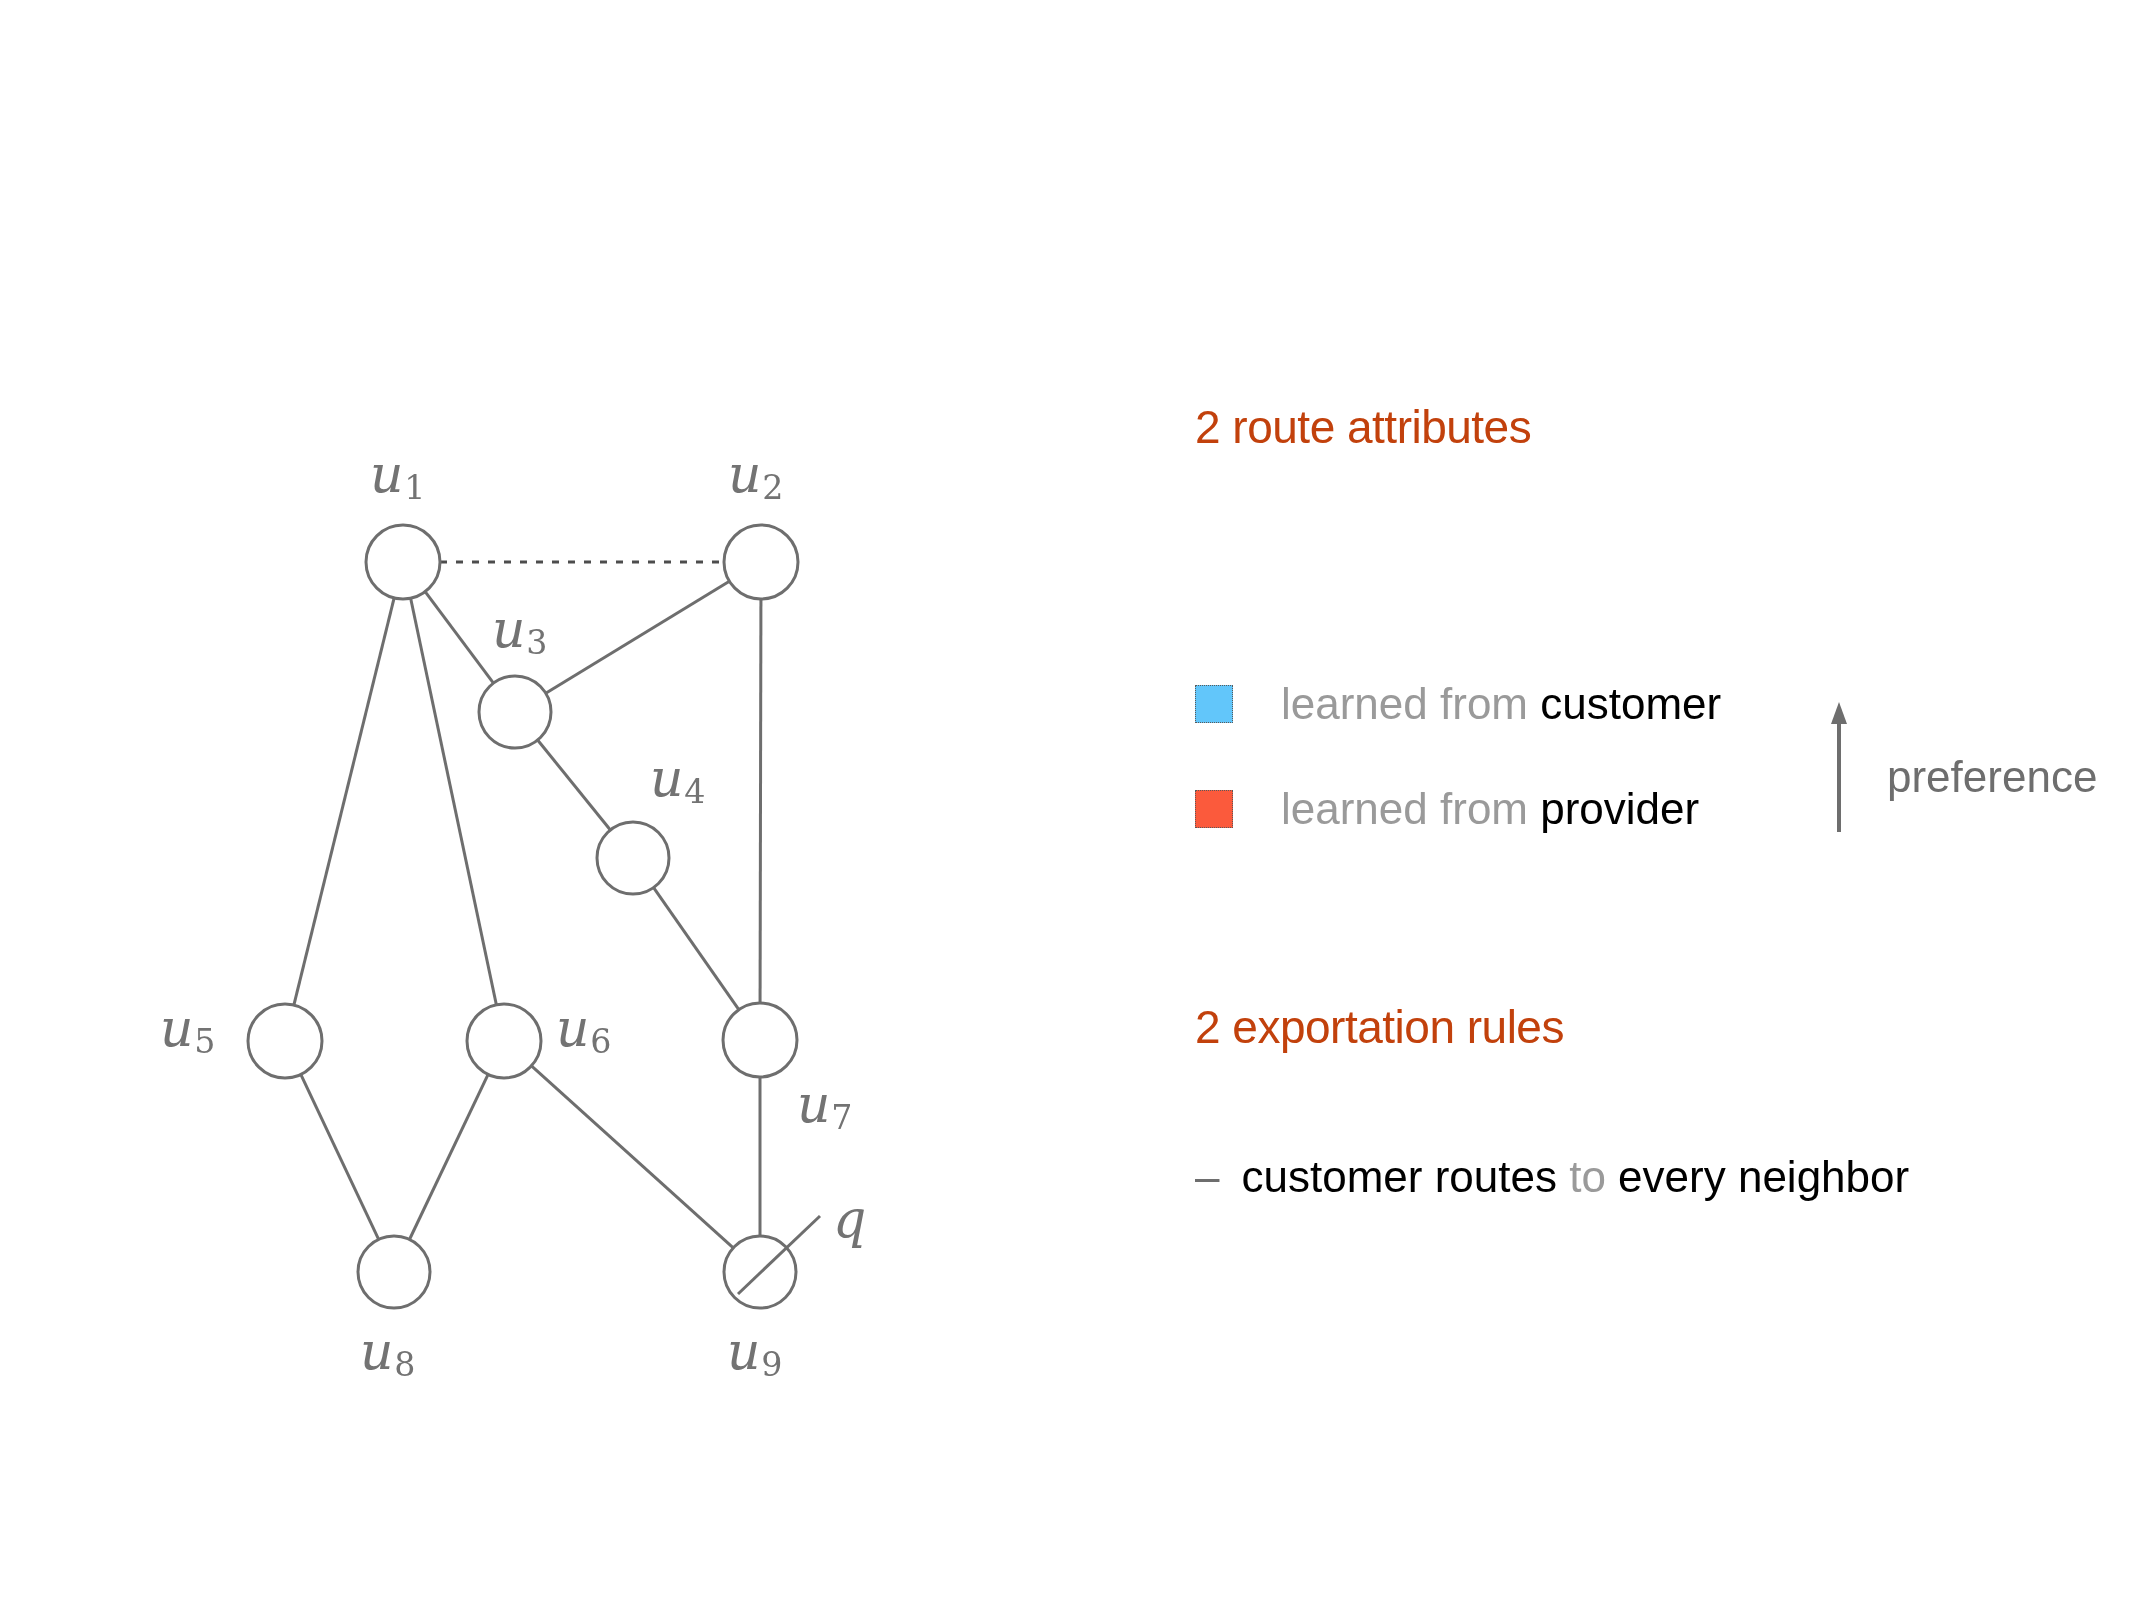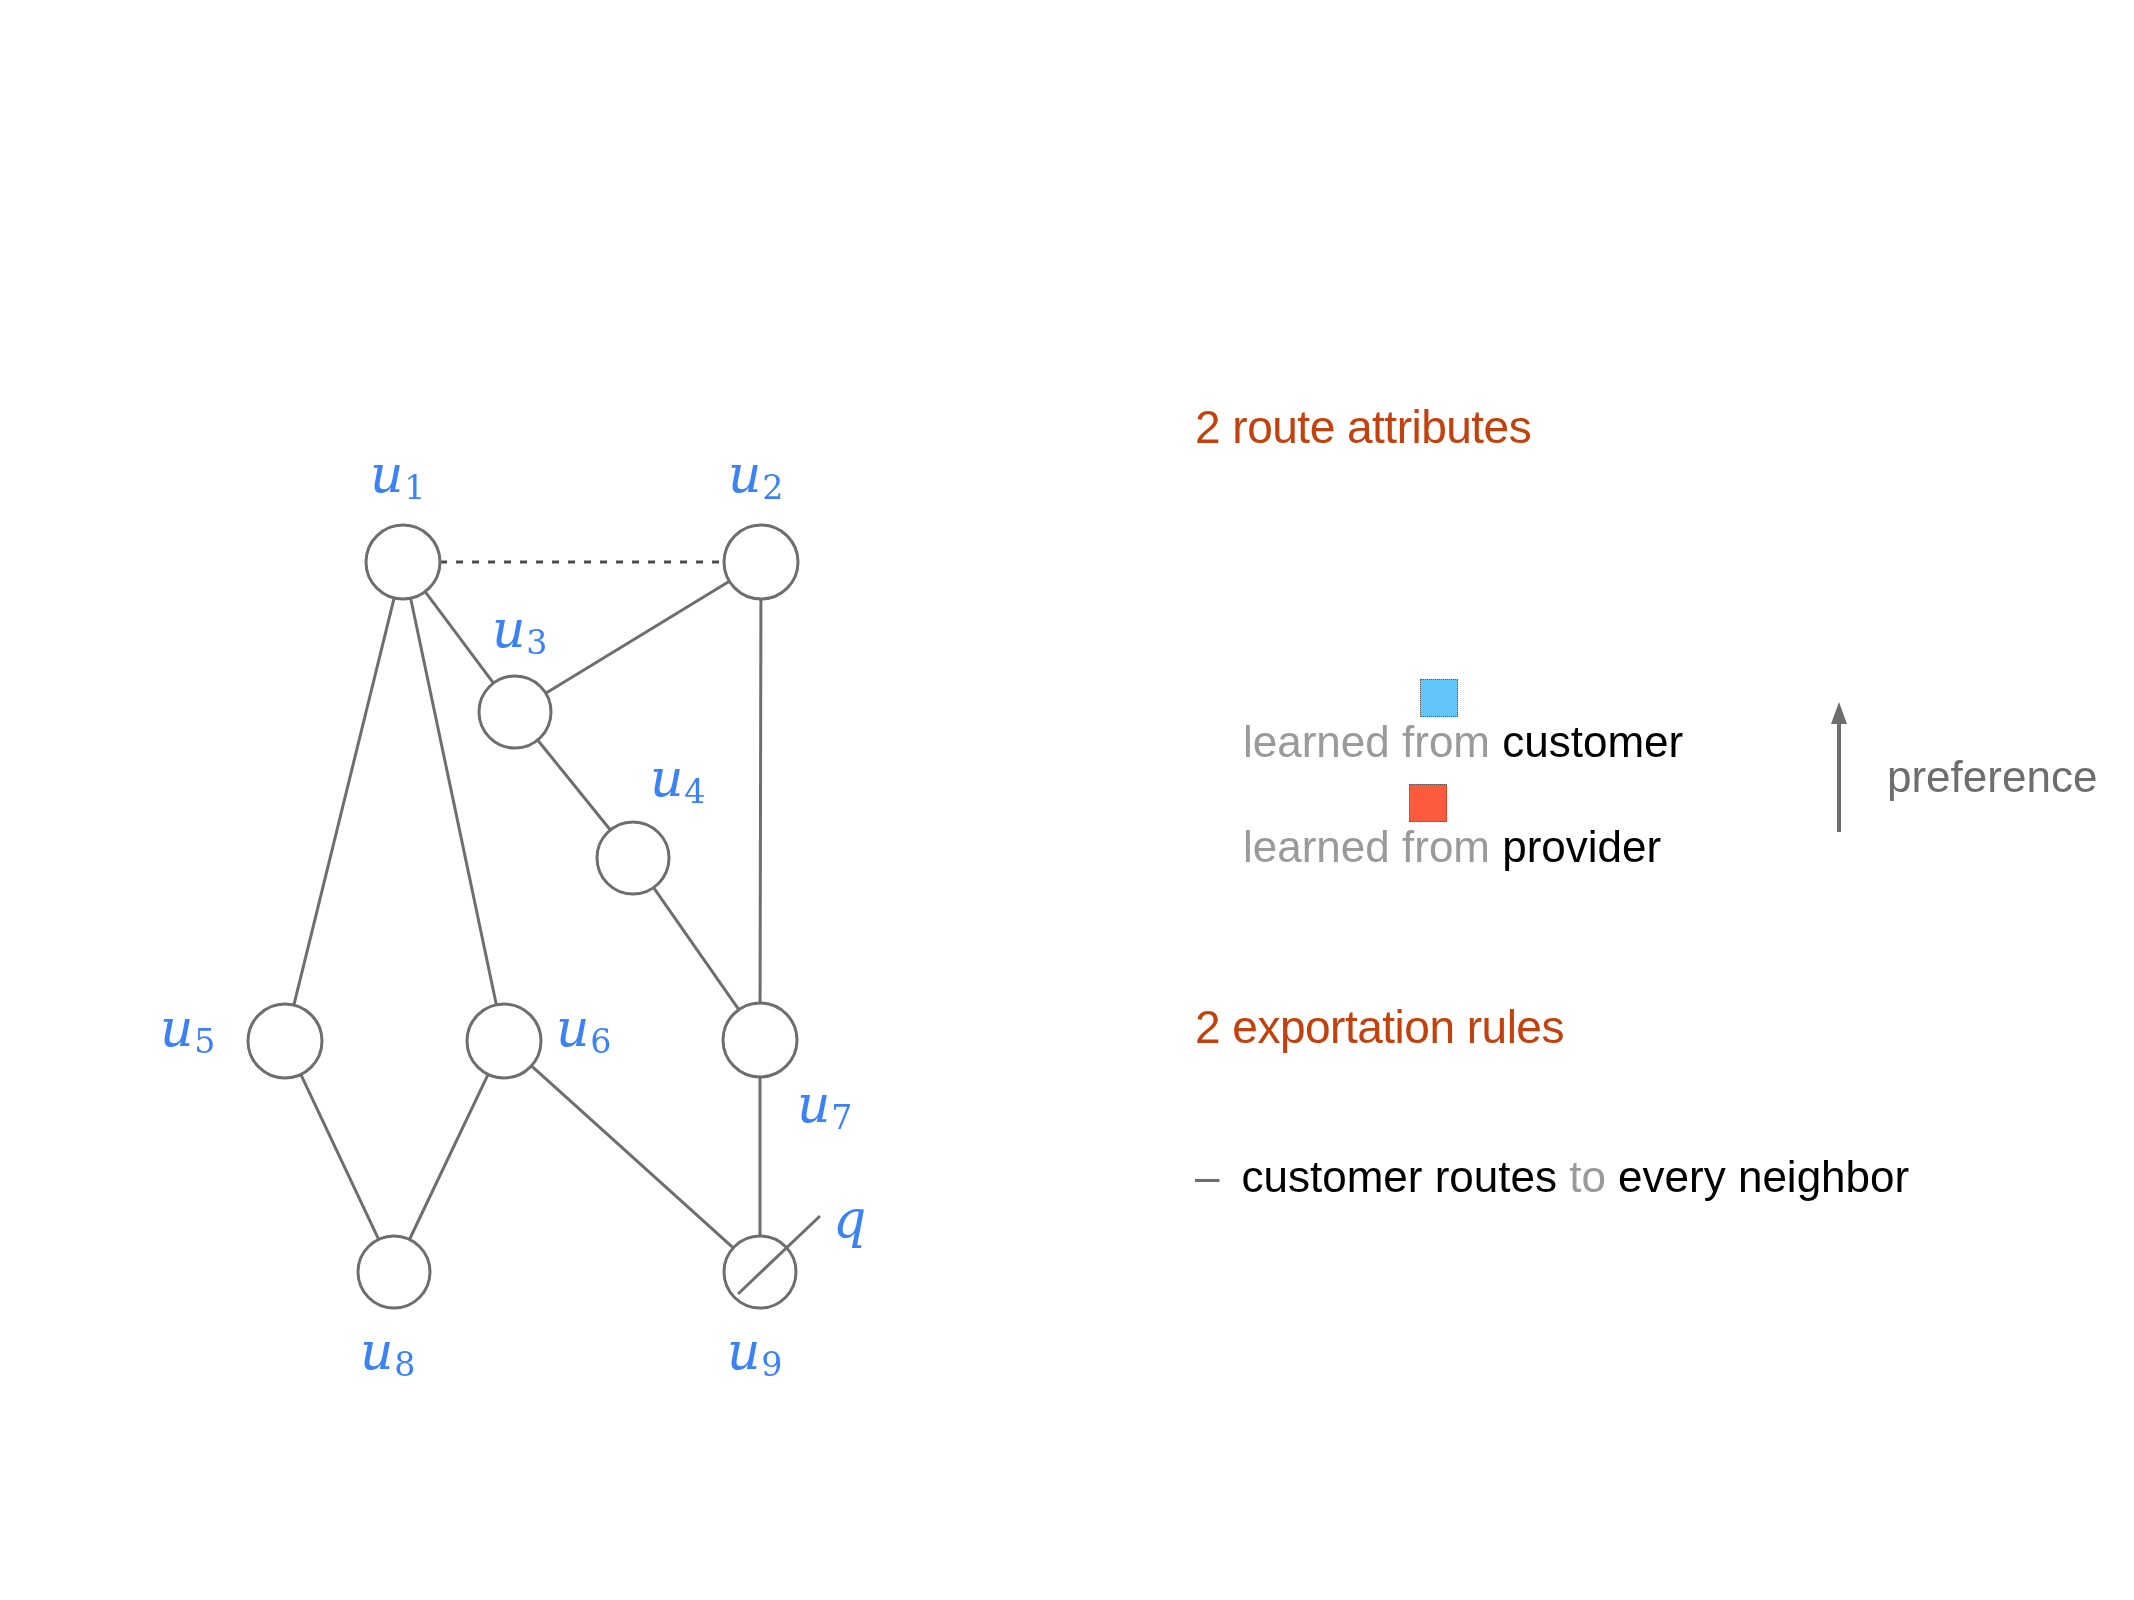--- a/index.html
+++ b/index.html
@@ -44,21 +44,21 @@
     stroke-dasharray: 7 9;
     fill: none;
   }
   .q-pointer {
     stroke: #6e6e6e;
     stroke-width: 3;
     fill: none;
   }
   .node-label {
     position: absolute;
-    color: #3b82f6;
+    color: #737373;
     font-family: "DejaVu Serif", serif;
     font-style: italic;
     font-size: 52px;
     line-height: 1;
     white-space: nowrap;
     user-select: none;
   }
   .node-label sub {
     font-size: 0.64em;
     font-style: normal;
@@ -83,21 +83,20 @@
     font-size: 46px;
     color: #c2410c;
     letter-spacing: -0.5px;
     white-space: nowrap;
   }
   .legend-row {
     position: absolute;
     display: flex;
     align-items: center;
     white-space: nowrap;
-    flex-direction: column;
   }
   .swatch {
     width: 38px;
     height: 38px;
     flex: 0 0 auto;
     border: 1px dotted #5a5a5a;
     box-sizing: border-box;
   }
   .legend-text {
     margin-left: 48px;

